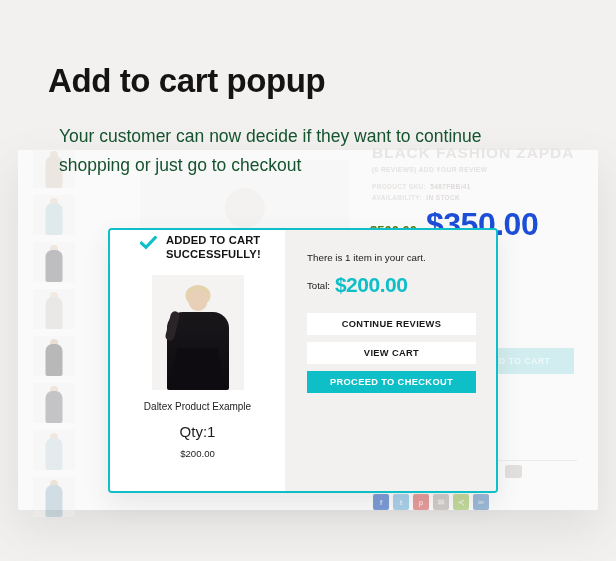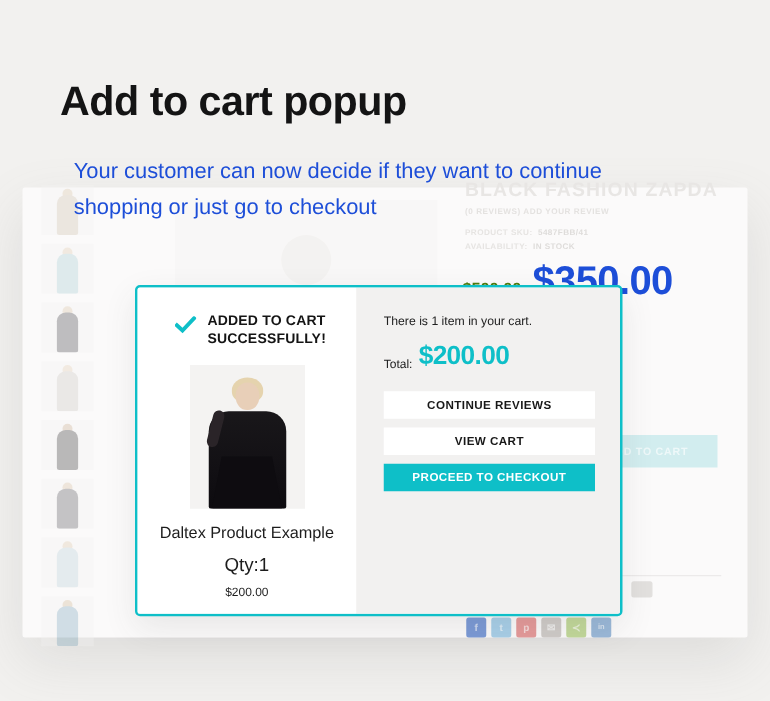--- a/index.html
+++ b/index.html
@@ -120,39 +120,39 @@
   }
 
   
   .headline {
     position: absolute; left: 48px; top: 62px;
     font-size: 33px; font-weight: 700; color: #141414;
     letter-spacing: -.4px;
   }
   .subline {
     position: absolute; left: 59px; top: 122px;
-    font-size: 17.5px; color: #1d4ed8; line-height: 29px;
+    font-size: 17.5px; color: #14532d; line-height: 29px;
     max-width: 430px;
   }
 
   
   .popup {
     position: absolute;
     left: 108px; top: 228px;
     width: 390px; height: 265px;
     border: 2px solid #0ebfc8;
     border-radius: 4px;
     background: #ffffff;
     display: flex;
     box-shadow: 0 10px 26px rgba(70,70,70,.10);
     overflow: hidden;
   }
   .popup-left {
     width: 175px; background: #ffffff;
-    padding: 17px 10px 0 10px;
+    padding: 0 10px 0 10px;
     display: flex; flex-direction: column; align-items: center;
   }
   .success-row {
     display: flex; align-items: flex-start; gap: 9px;
     align-self: flex-start; margin-left: 20px; margin-top: 4px;
   }
   .check-icon { flex: 0 0 auto; margin-top: 2px; }
   .success-text {
     font-size: 11.2px; font-weight: 700; color: #141414;
     line-height: 13.5px; letter-spacing: .15px;
@@ -189,33 +189,33 @@
     position: absolute; left: 50%; top: 22px; transform: translateX(-50%);
     width: 30px; height: 26px; border-radius: 50%;
     background: #ded0ab; z-index: -1;
   }
   .prod-img .arm {
     position: absolute; left: 16px; top: 36px;
     width: 9px; height: 30px; background: #2a2428;
     border-radius: 5px; transform: rotate(14deg);
   }
   .prod-name {
-    margin-top: 11px; font-size: 13px; color: #1d1d1d; text-align: center;
+    margin-top: 11px; font-size: 10px; color: #1d1d1d; text-align: center;
   }
   .prod-qty { margin-top: 11px; font-size: 15px; color: #1d1d1d; }
   .prod-price { margin-top: 8px; font-size: 9.6px; color: #1d1d1d; }
 
   .popup-right {
     flex: 1; background: #f2f1f0;
     padding: 22px 20px 0 22px;
   }
   .cart-line { font-size: 9.8px; color: #202020; }
   .total-row {
     margin-top: 10px;
-    display: flex; align-items: flex-end; gap: 5px;
+    display: flex; align-items: center; gap: 5px;
   }
   .total-label { font-size: 9.6px; color: #202020; }
   .total-value {
     font-size: 21px; font-weight: 700; color: #0ebfc8; letter-spacing: -.5px;
   }
   .btn-stack { margin-top: 16px; display: flex; flex-direction: column; gap: 7px; }
   .btn {
     height: 22px; border: none;
     display: flex; align-items: center; justify-content: center;
     font-family: "Liberation Sans", sans-serif;

